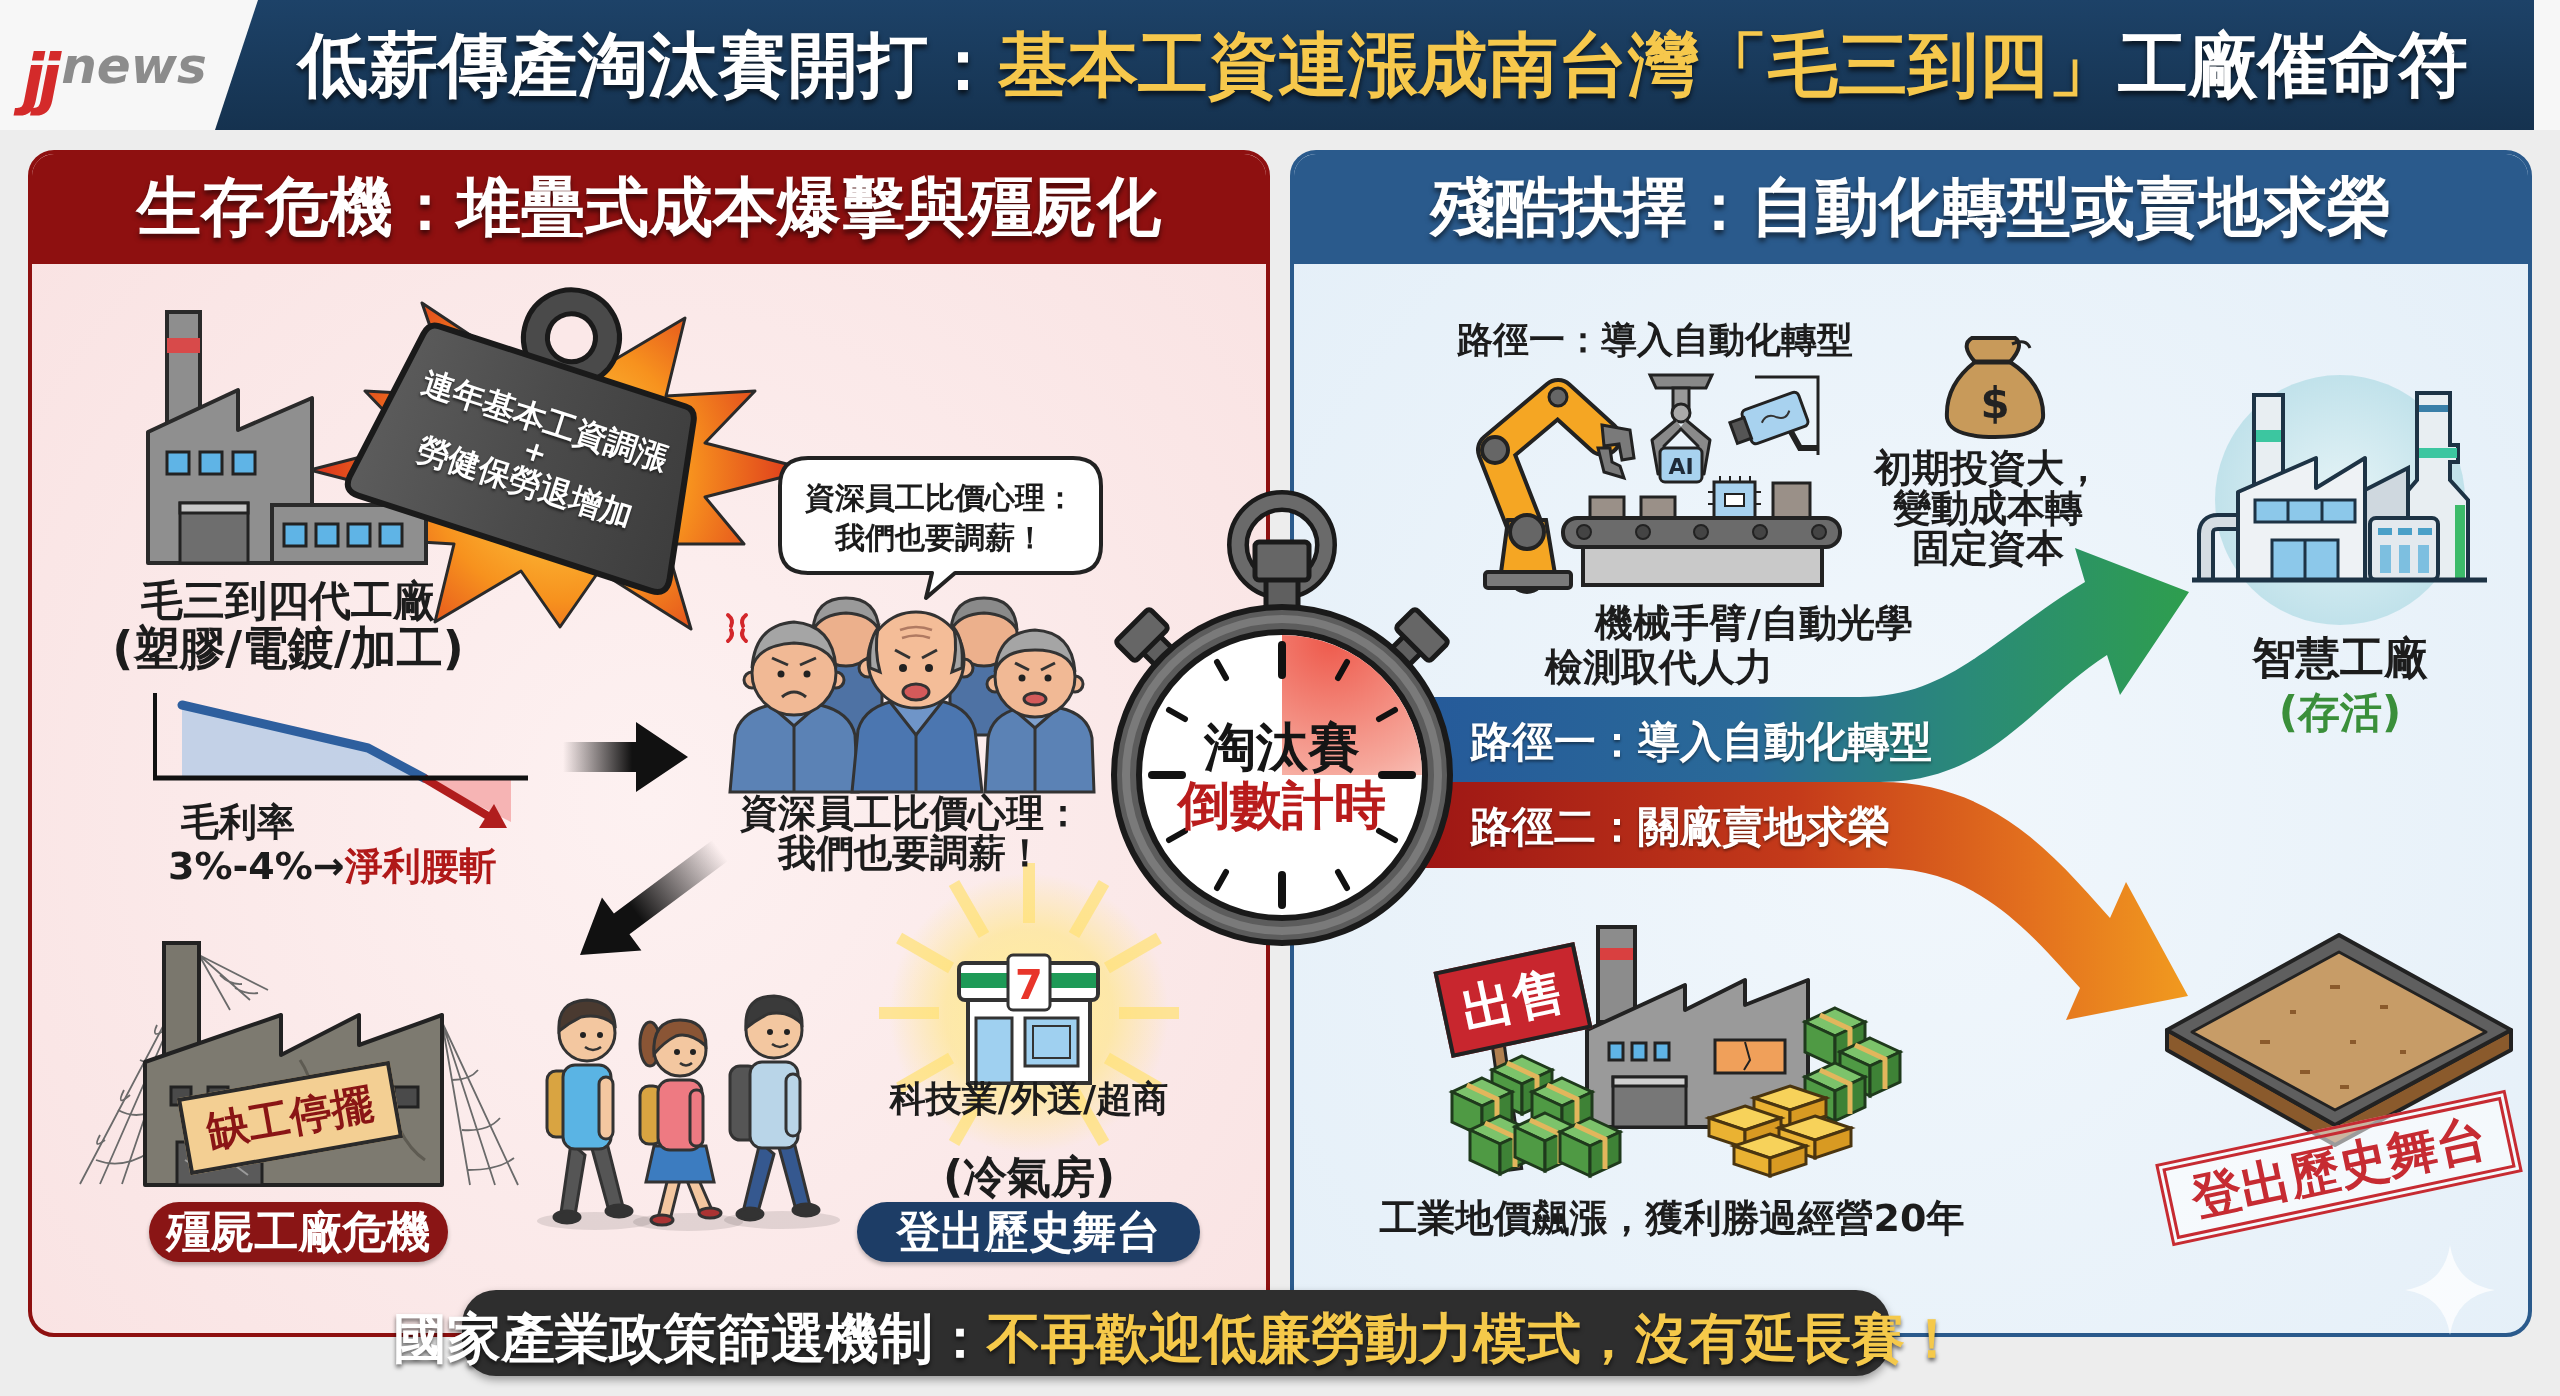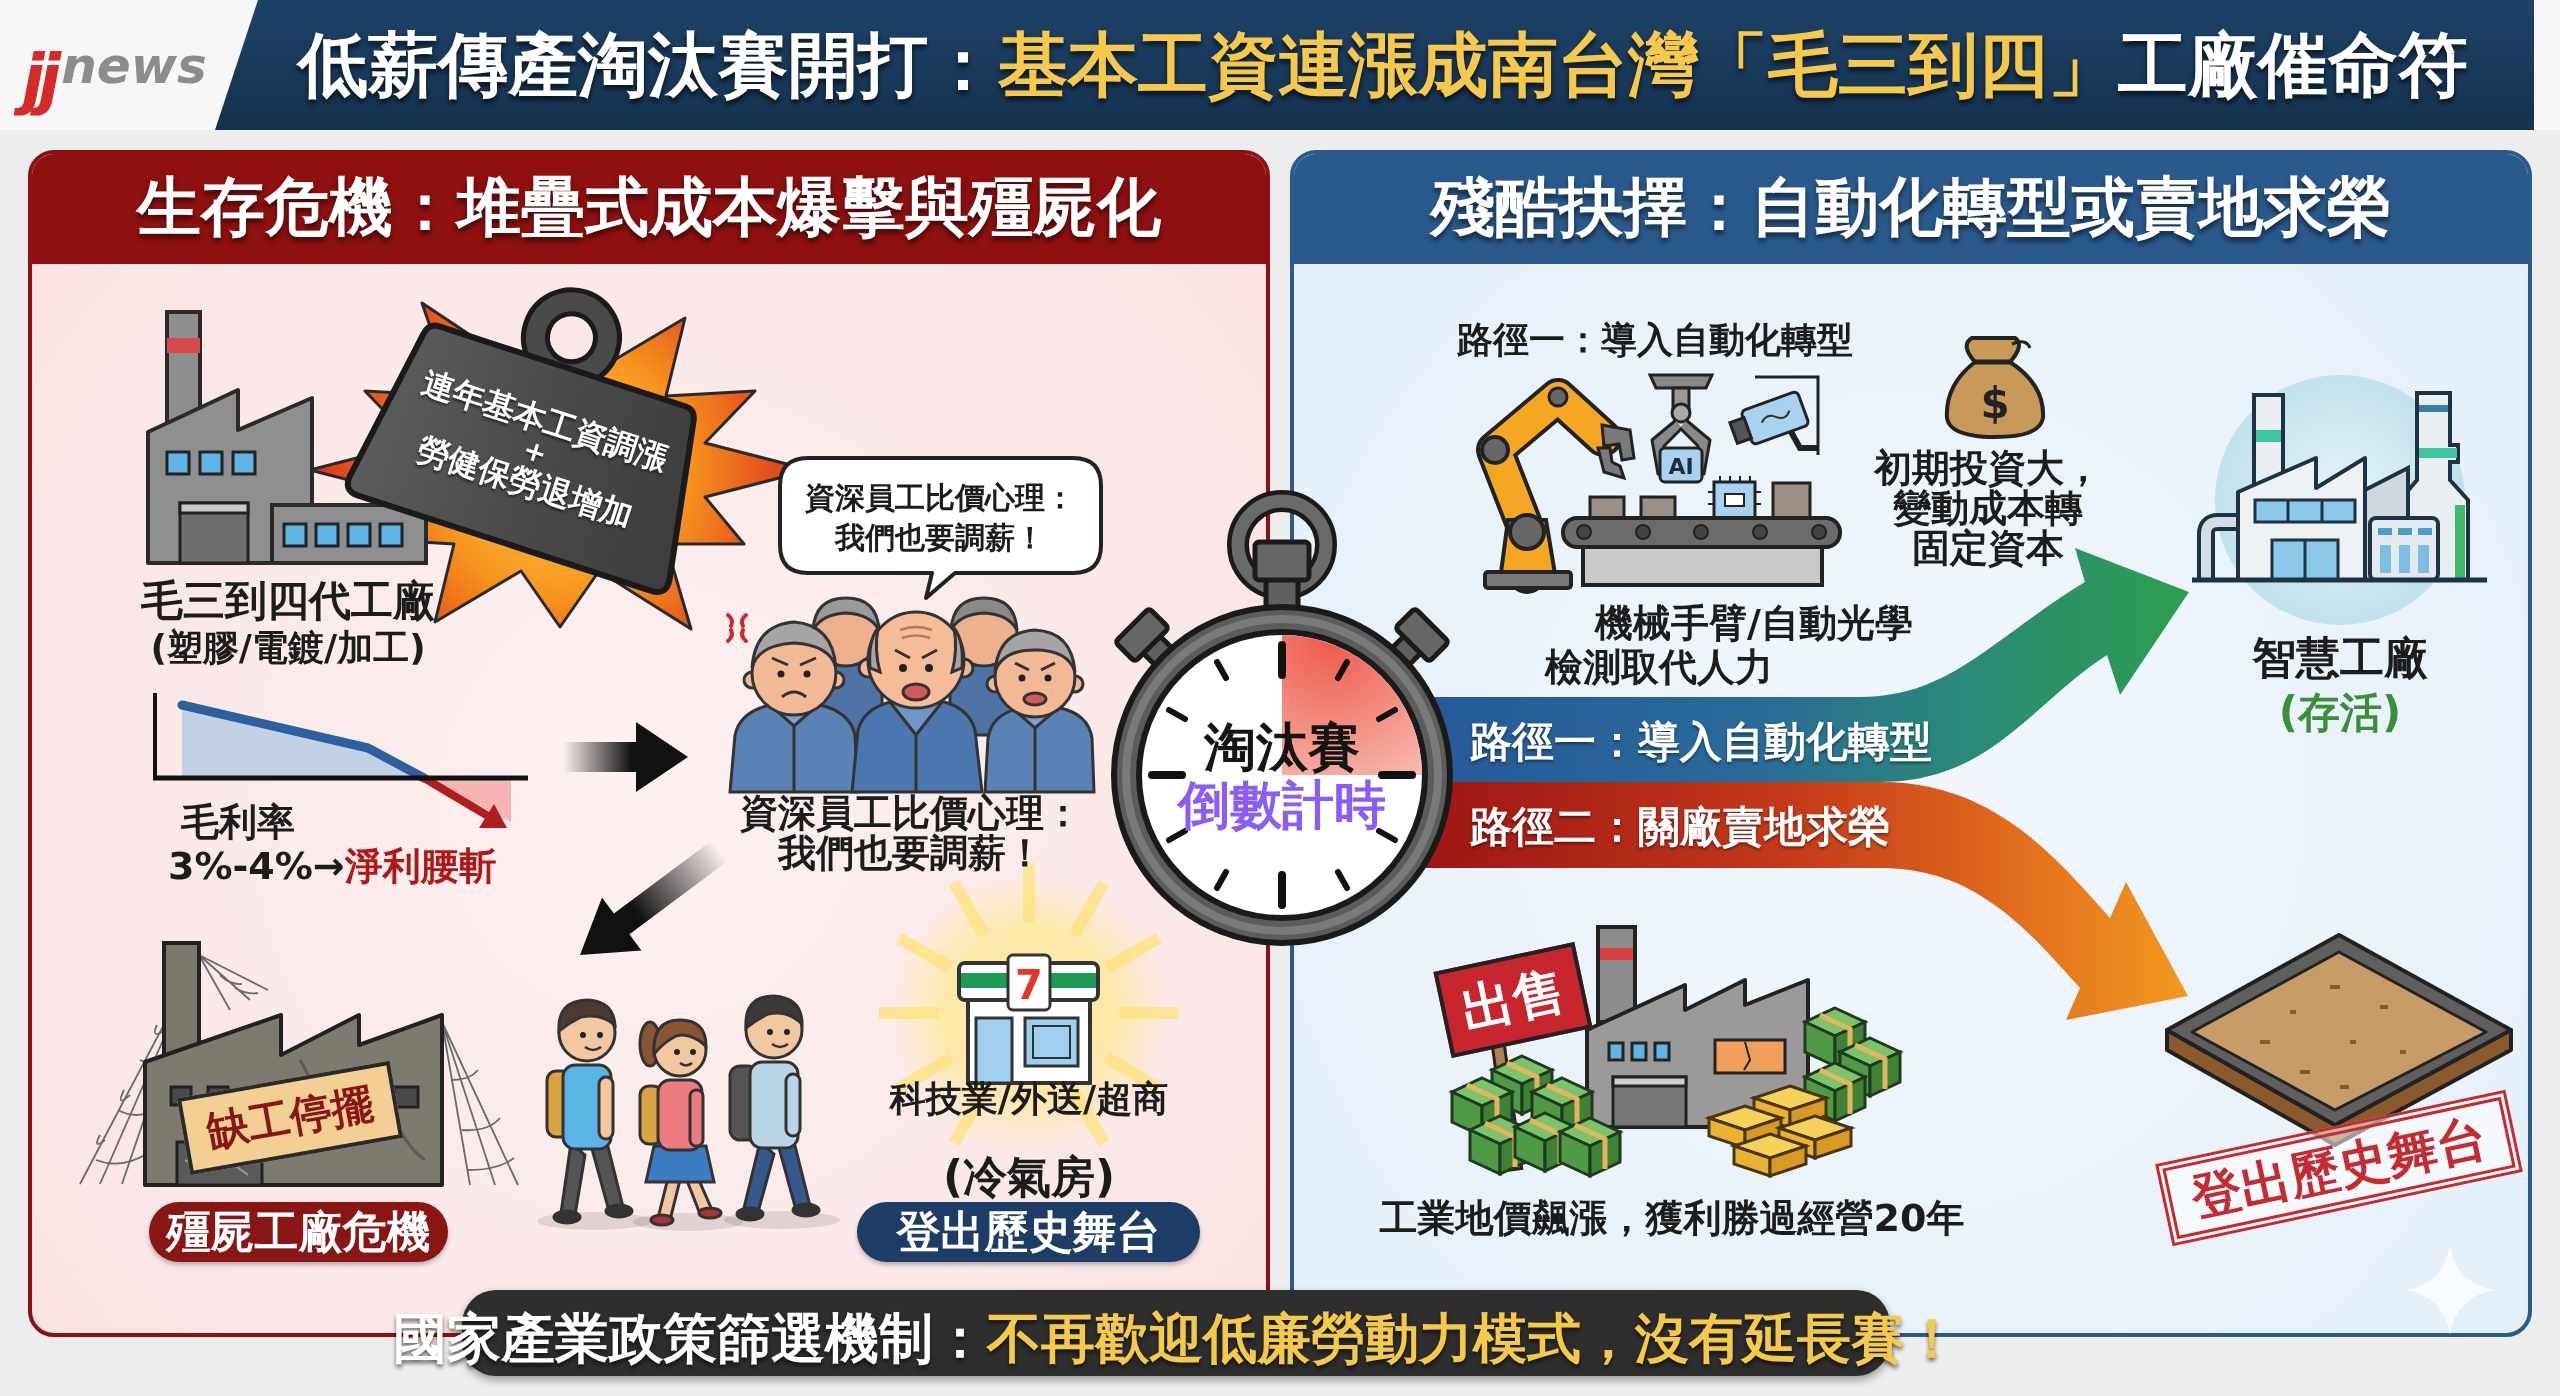--- a/index.html
+++ b/index.html
@@ -18,21 +18,21 @@
 #hdrtitle .y{color:#f6c84c}
 .panel{position:absolute;top:150px;width:1242px;height:1187px;border-radius:26px;overflow:hidden}
 #pL{left:28px;border:4px solid #8e1010;background:radial-gradient(ellipse at 50% 55%,#fdf1f1,#f9e2e2)}
 #pR{left:1290px;border:4px solid #2a5a8c;background:radial-gradient(ellipse at 50% 55%,#f1f7fc,#e4eff8)}
 .phead{position:absolute;left:0;top:0;width:100%;height:110px}
 #pL .phead{background:#8e1010}
 #pR .phead{background:#2a5a8c}
 .ptitle{font-size:64px;color:#fff;text-shadow:0 4px 5px rgba(0,0,0,.55)}
 #art{left:0;top:0;pointer-events:none}
 .dark{color:#1c1c1c}
-.f42{font-size:42px}.f40{font-size:36px}.f38{font-size:38px}.f36{font-size:36px}.f30{font-size:30px}
+.f42{font-size:42px}.f40{font-size:46px}.f38{font-size:38px}.f36{font-size:36px}.f30{font-size:30px}
 #weighttxt{left:535px;top:452px;transform:translate(-50%,-50%) rotate(18deg);color:#fff;text-align:center;font-weight:700;line-height:1.15;text-shadow:0 2px 3px rgba(0,0,0,.6)}
 #weighttxt div{font-size:32px;white-space:nowrap}
 #weighttxt .plus{font-size:28px;line-height:1}
 #marginrow{left:168px;top:866px;display:flex;align-items:center;gap:0;font-size:38px}
 #marginrow .red{color:#b01818}
 #zsign{left:290px;top:1118px;transform:translate(-50%,-50%) rotate(-10deg);background:#f3cf93;border:4px solid #2a2a2a;padding:14px 20px;color:#8a1515;font-size:42px;font-weight:700;white-space:nowrap;line-height:1}
 .pill{position:absolute;height:60px;border-radius:30px;display:flex;align-items:center;justify-content:center;color:#fff;font-size:44px;font-weight:700;white-space:nowrap;box-shadow:0 3px 4px rgba(0,0,0,.25)}
 #zbadge{left:149px;top:1202px;width:299px;background:#8a1515}
 #jbadge{left:857px;top:1202px;width:343px;background:#1d3d66}
 #swtxt{font-size:52px;color:#151515}
@@ -517,21 +517,21 @@
   <div class="t dark f30" style="left:940px;top:538px">我們也要調薪！</div>
   <div class="t dark f38" style="left:911px;top:813px">資深員工比價心理：</div>
   <div class="t dark f38" style="left:911px;top:853px">我們也要調薪！</div>
   <div id="zsign" class="abs">缺工停擺</div>
   <div id="zbadge" class="pill">殭屍工廠危機</div>
   <div class="t dark" style="left:1029px;top:1099px;font-size:36px">科技業/外送/超商</div>
   <div class="t dark" style="left:1029px;top:1177px;font-size:44px">(冷氣房)</div>
   <div id="jbadge" class="pill">登出歷史舞台</div>
 
   <div id="swtxt" class="t" style="left:1282px;top:747px">淘汰賽</div>
-  <div class="t" style="left:1282px;top:805px;font-size:52px;color:#8b5cf6">倒數計時</div>
+  <div class="t" style="left:1282px;top:805px;font-size:52px;color:#b91c1c">倒數計時</div>
 
   <div class="t dark f36" style="left:1655px;top:340px">路徑一：導入自動化轉型</div>
   <div class="t dark f38" style="left:1754px;top:623px">機械手臂/自動光學</div>
   <div class="t dark f38" style="left:1659px;top:667px">檢測取代人力</div>
   <div class="t dark f38" style="left:1988px;top:468px">初期投資大，</div>
   <div class="t dark f38" style="left:1988px;top:508px">變動成本轉</div>
   <div class="t dark f38" style="left:1988px;top:548px">固定資本</div>
   <div class="t dark" style="left:2340px;top:658px;font-size:44px">智慧工廠</div>
   <div class="t green" style="left:2340px;top:713px;font-size:42px">(存活)</div>
   <div class="tl pathlbl" style="left:1470px;top:742px">路徑一：導入自動化轉型</div>

